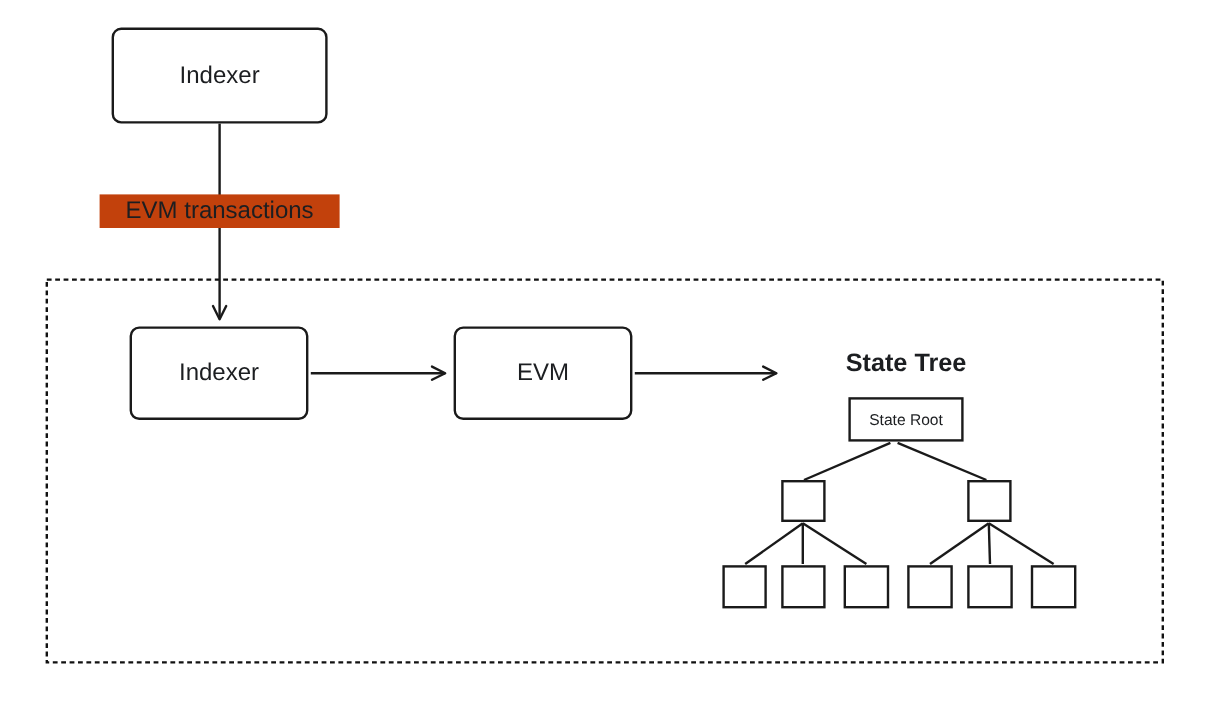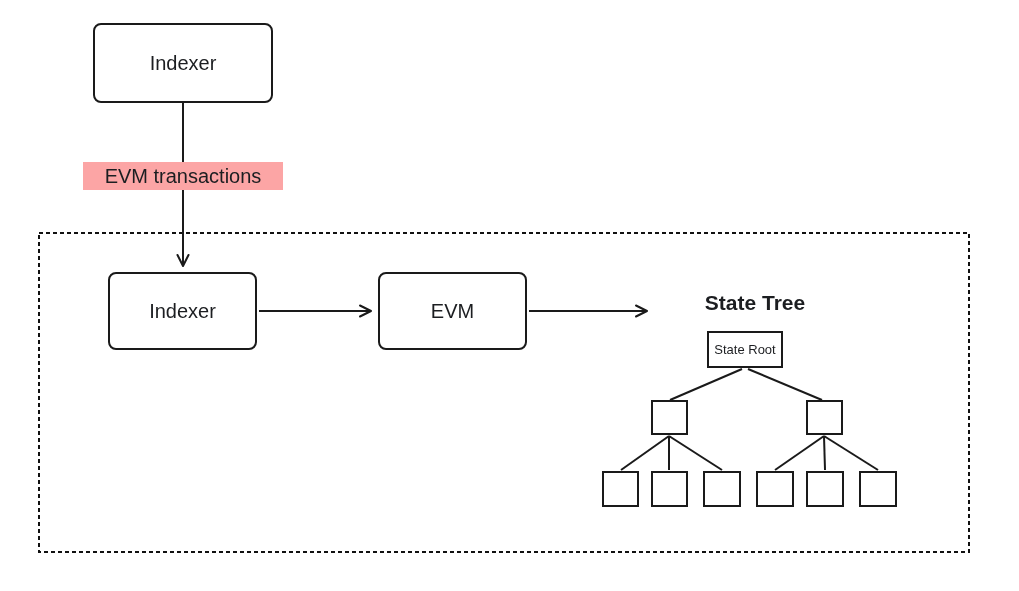--- a/index.html
+++ b/index.html
@@ -32,40 +32,40 @@
   }
   .node.rounded {
     border-radius: 8px;
     font-size: 20px;
   }
   .node.square { border-radius: 0; }
   .bitcoin  { left: 93px;  top: 23px;  width: 180px; height: 80px; }
   .indexer  { left: 108px; top: 272px; width: 149px; height: 78px; }
   .evm      { left: 378px; top: 272px; width: 149px; height: 78px; }
   .state-root {
-    left: 707px; top: 331px; width: 76px; height: 37px;
+    left: 707px; top: 331px; width: 96px; height: 37px;
     font-size: 13px;
   }
   .tree-box { background: #ffffff; border: 2px solid #1a1a1a; position: absolute; z-index: 2; }
   .branch-l { left: 651px; top: 400px; width: 37px; height: 35px; }
   .branch-r { left: 806px; top: 400px; width: 37px; height: 35px; }
   .leaf-1 { left: 602px; top: 471px; width: 37px; height: 36px; }
   .leaf-2 { left: 651px; top: 471px; width: 37px; height: 36px; }
   .leaf-3 { left: 703px; top: 471px; width: 38px; height: 36px; }
   .leaf-4 { left: 756px; top: 471px; width: 38px; height: 36px; }
   .leaf-5 { left: 806px; top: 471px; width: 38px; height: 36px; }
   .leaf-6 { left: 859px; top: 471px; width: 38px; height: 36px; }
   .edge-label {
     position: absolute;
     left: 83px; top: 162px;
     width: 200px;
     text-align: center;
     font-size: 20px;
     line-height: 28px;
-    background: #fca5a5;
+    background: #c2410c;
     z-index: 3;
   }
   .tree-title {
     position: absolute;
     left: 670px; top: 289px;
     width: 170px;
     text-align: center;
     font-size: 21px;
     line-height: 28px;
     z-index: 3;

